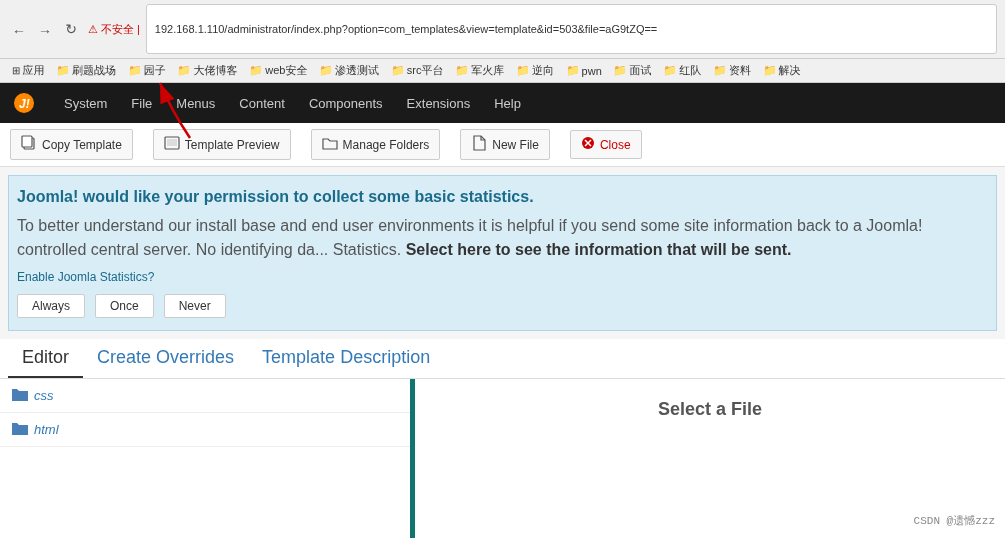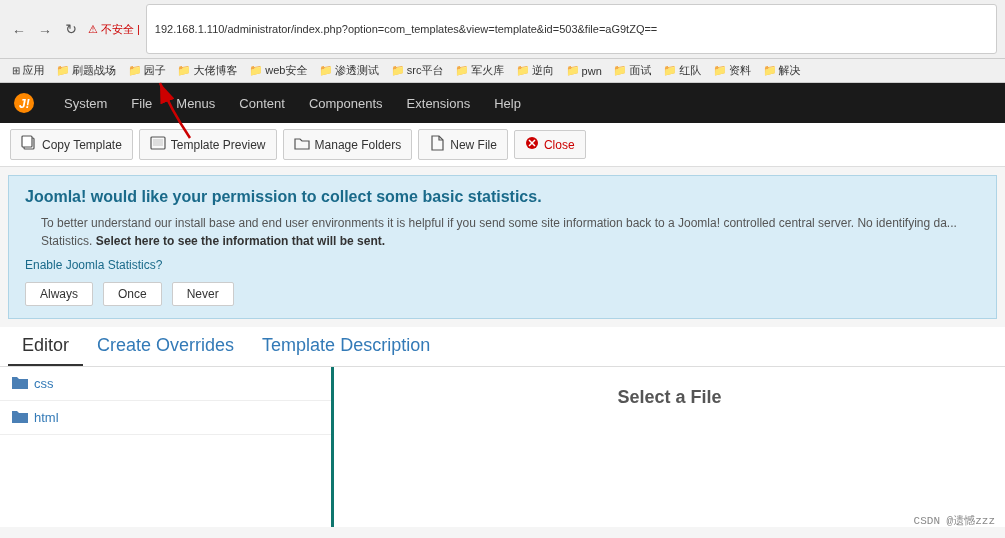--- a/index.html
+++ b/index.html
@@ -77,55 +77,54 @@
       white-space: nowrap;
     }
 
     
     .toolbar {
       background: white;
       border-bottom: 1px solid #ddd;
       padding: 6px 10px;
       display: flex;
       align-items: center;
-      gap: 6px;
+      gap: 20px;
     }
     .toolbar-btn {
       display: flex; align-items: center; gap: 5px;
       padding: 5px 10px;
       border: 1px solid #ccc;
       background: #f8f8f8;
       cursor: pointer;
       font-size: 12px;
       color: #333;
       border-radius: 2px;
     }
     .toolbar-btn-icon { font-size: 14px; color: #555; }
     .toolbar-btn.close-btn { color: #cc0000; }
     .toolbar-btn.close-btn .toolbar-btn-icon { color: #cc0000; }
 
     
     .notification-banner {
       background: #d9edf7;
       border: 1px solid #aed4e6;
       margin: 8px;
-      padding: 12px 16px;
+      padding: 12px 8px;
     }
     .notification-title {
       color: #1a6a8a;
       font-size: 16px;
       font-weight: bold;
       margin-bottom: 8px;
     }
     .notification-body {
       color: #555;
-      font-size: 12px;
+      font-size: 16px;
       margin-bottom: 8px;
       line-height: 1.5;
-      margin-left: 16px;
     }
     .notification-body strong { color: #333; }
     .notification-link {
       color: #1a6a8a;
       cursor: pointer;
       text-decoration: none;
       font-size: 12px;
       display: block;
       margin-bottom: 10px;
     }
@@ -163,23 +162,24 @@
     
     .main-content {
       display: flex;
       gap: 0;
       background: white;
       min-height: 160px;
     }
 
     
     .file-tree {
-      width: 334px;
-      border-right: 3px solid #0f766e;
+      width: 415px;
+      border-right: 5px solid #0f766e;
       min-height: 160px;
+      font-style: italic;
     }
     .file-tree-item {
       display: flex;
       align-items: center;
       gap: 6px;
       padding: 8px 12px;
       border-bottom: 1px solid #eee;
       cursor: pointer;
       font-size: 13px;
       color: #337ab7;

